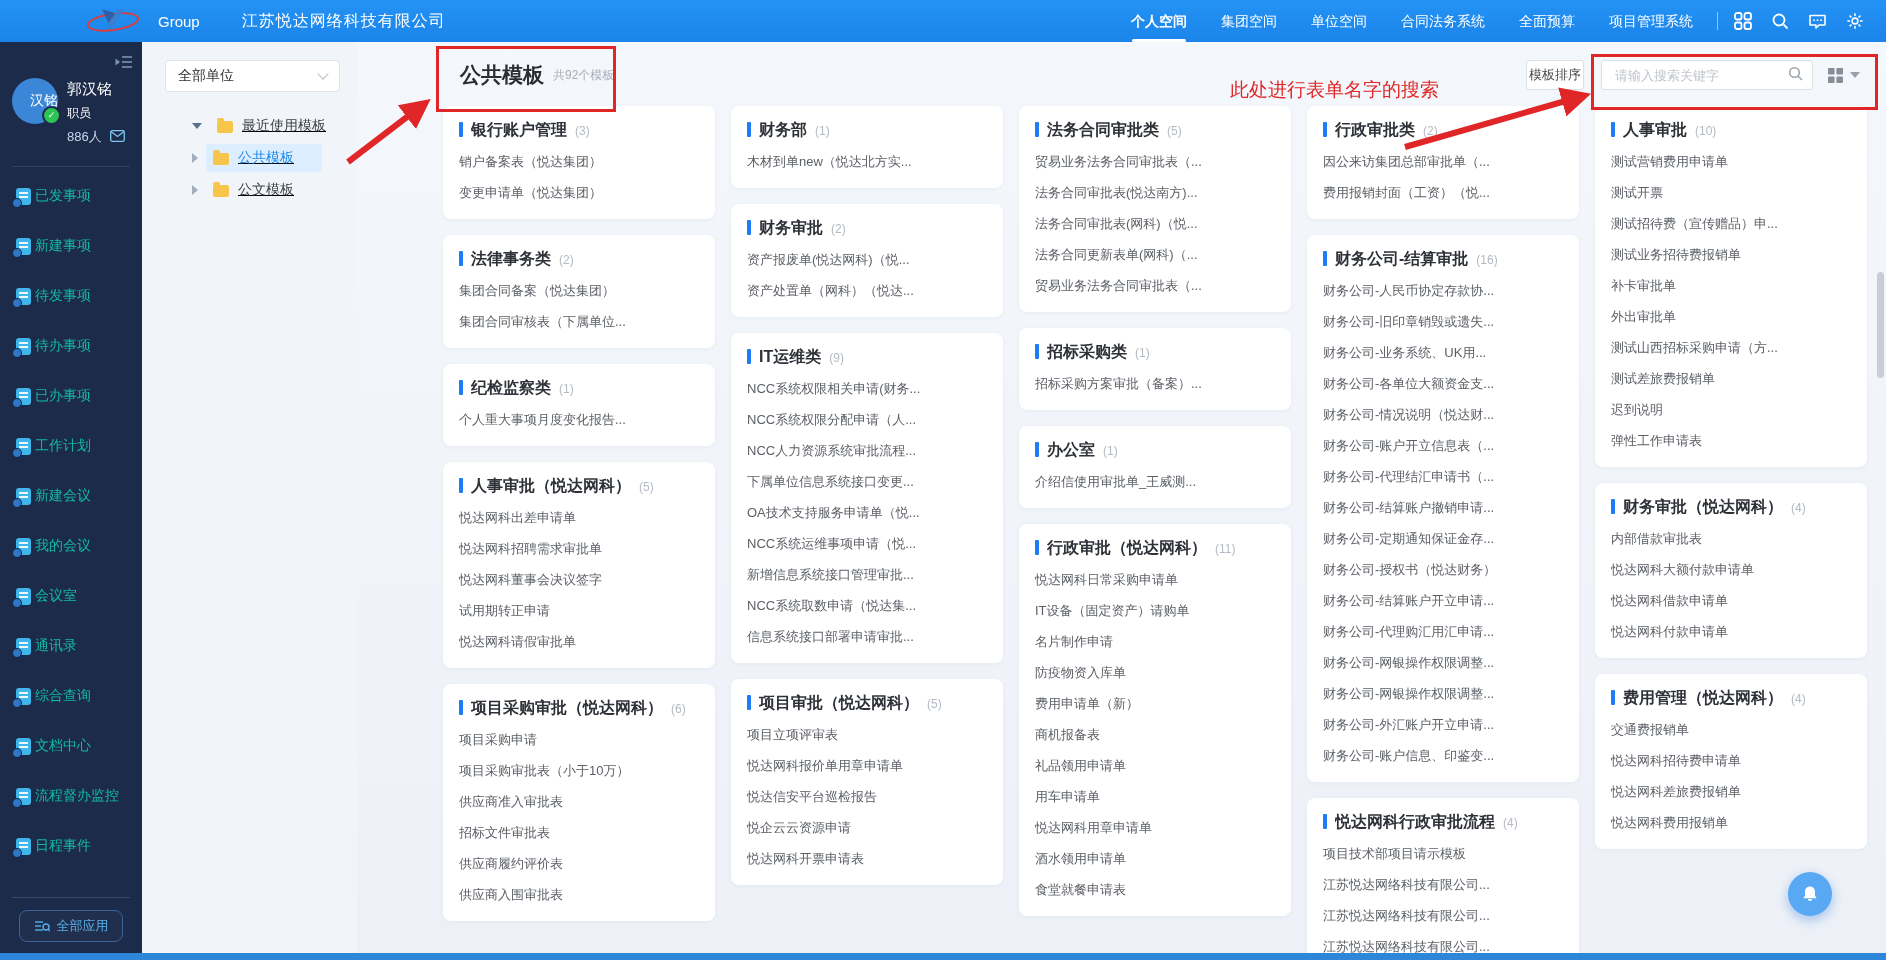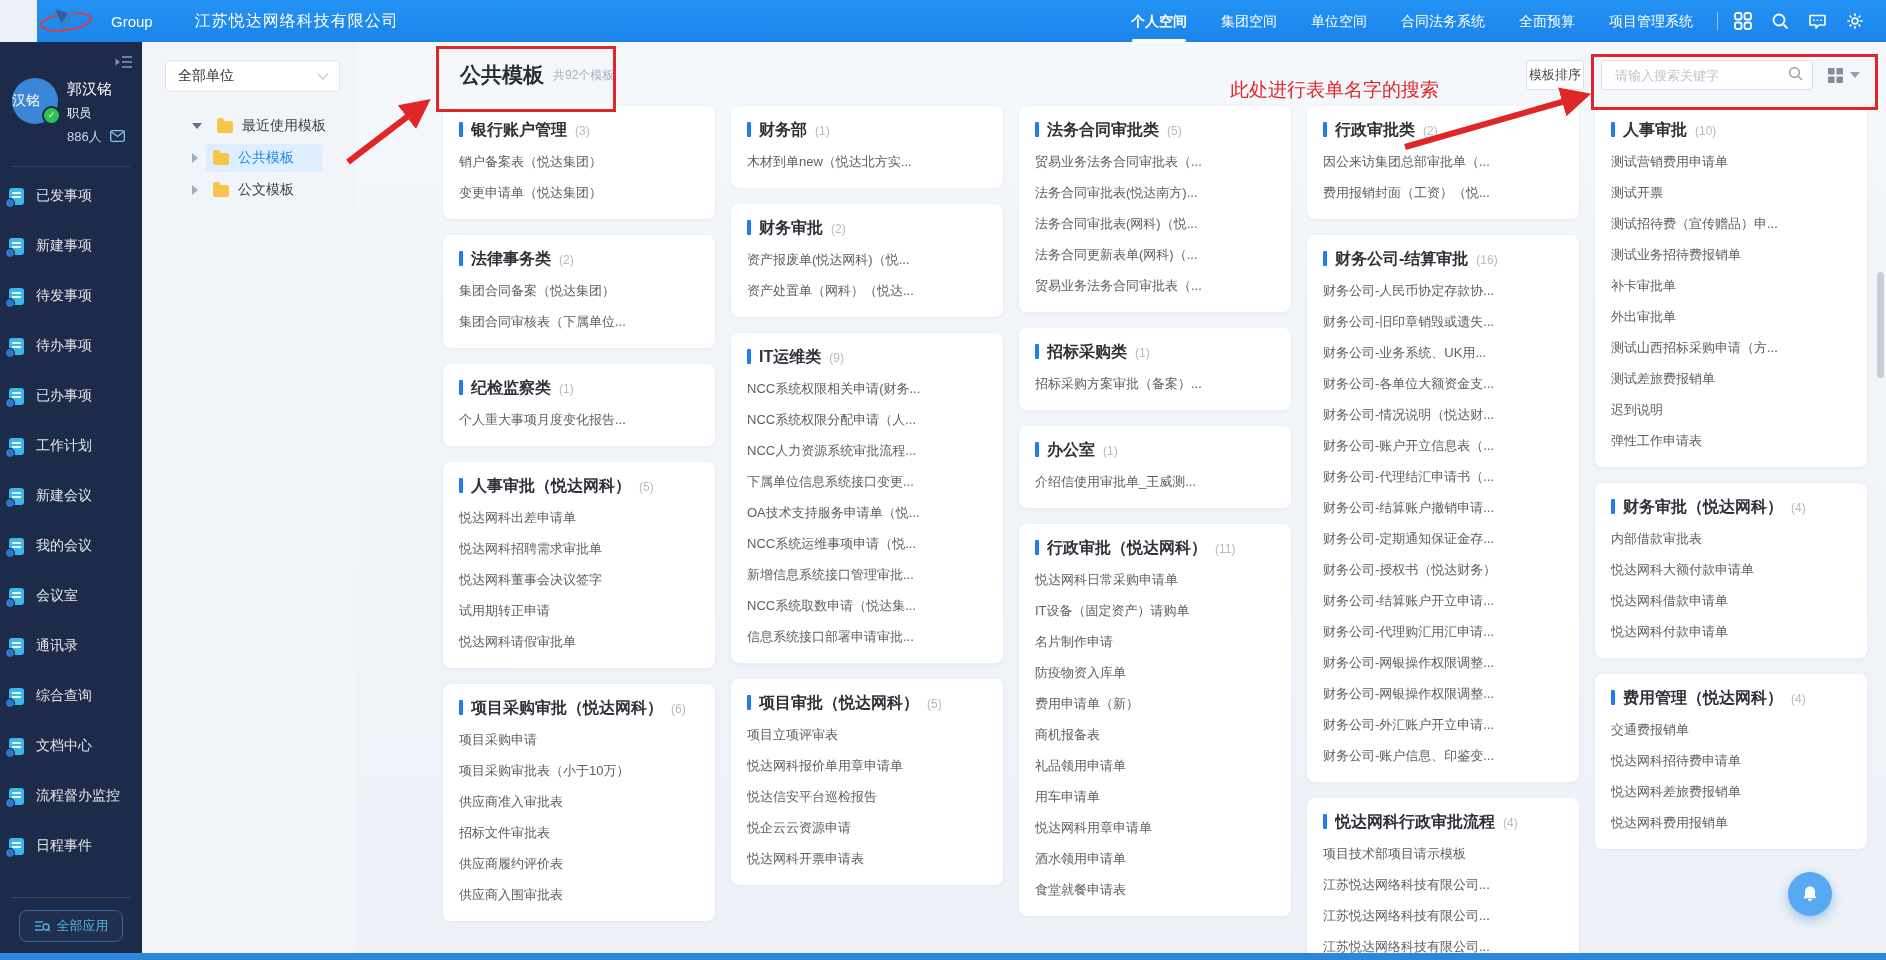--- a/index.html
+++ b/index.html
@@ -1,48 +1,48 @@
 <!DOCTYPE html>
 <html><head>
 <meta charset="utf-8">
 <style>
   html,body{margin:0;padding:0;}
   body{width:1886px;height:960px;overflow:hidden;position:relative;
        font-family:"Liberation Sans","DejaVu Sans",sans-serif;background:#edf1f7;}
   
   .topbar{position:absolute;top:0;left:0;right:0;height:42px;
           background:linear-gradient(180deg,#2492f4,#1b84ea);
-          display:flex;align-items:center;color:#fff;z-index:20;margin-left:37px;}
+          display:flex;align-items:center;padding-left:84px;color:#fff;z-index:20;}
   .logo{margin-right:16px;display:flex;align-items:center;}
   .brand{font-size:15px;margin-right:42px;}
   .company{font-size:16px;letter-spacing:1px;}
   .topnav{margin-left:auto;display:flex;gap:34px;font-size:14px;height:46px;align-items:center;}
   .topnav-item{position:relative;height:42px;line-height:42px;cursor:pointer;white-space:nowrap;}
   .topnav-item[data-active="true"]{font-weight:bold;}
   .topnav-item[data-active="true"]::after{content:"";position:absolute;left:1px;right:1px;bottom:0;
           height:3px;background:#fff;border-radius:2px;}
   .topbar-divider{width:1px;height:18px;background:rgba(255,255,255,.5);margin:0 16px 0 24px;}
   .topbar-icons{display:flex;gap:19px;margin-right:22px;align-items:center;}
   .tb-icon{display:flex;align-items:center;cursor:pointer;}
   
   .sidebar{position:absolute;top:42px;left:0;width:142px;bottom:0;background:#1c2b4a;z-index:10;}
   .collapse-btn{position:absolute;top:13px;right:9px;cursor:pointer;opacity:.85;}
   .user{display:flex;margin:36px 8px 0 12px;gap:9px;}
   .avatar{width:46px;height:46px;border-radius:50%;background:#3c86d8;color:#fff;font-size:14px;
-          display:flex;align-items:center;justify-content:flex-start;position:relative;flex:none;}
+          display:flex;align-items:center;justify-content:flex-end;position:relative;flex:none;}
   .avatar-badge{position:absolute;right:-3px;bottom:-1px;width:15px;height:15px;border-radius:50%;
           background:#2ec452;border:2px solid #1c2b4a;}
   .avatar-badge::after{content:"✓";color:#fff;font-size:9px;line-height:15px;display:block;text-align:center;}
   .user-name{font-size:15px;color:#fff;margin-top:2px;}
   .user-role{font-size:12px;color:#ffffff;margin-top:6px;}
   .user-members{font-size:13px;color:#c8d4e8;margin-top:6px;display:flex;align-items:center;gap:8px;}
   .side-divider{margin:20px 12px 0;border-top:1px solid rgba(255,255,255,.1);}
   .menu{margin-top:4px;}
-  .menu-item{display:flex;align-items:center;gap:12px;padding-left:9px;height:50px;font-size:14px;
-          color:#e5e5e5;cursor:pointer;white-space:nowrap;}
+  .menu-item{display:flex;align-items:center;gap:4px;padding-left:16px;height:50px;font-size:14px;
+          color:#14b8a6;cursor:pointer;white-space:nowrap;}
   .mi-icon{width:15px;height:17px;border-radius:3px;background:#3fb6ea;position:relative;flex:none;}
   .mi-icon::before{content:"";position:absolute;left:3px;top:4px;right:3px;height:2px;
           background:rgba(255,255,255,.9);box-shadow:0 4px 0 rgba(255,255,255,.9);}
   .mi-icon::after{content:"";position:absolute;left:-4px;bottom:-3px;width:8px;height:8px;border-radius:50%;
           background:#2e77c8;border:1px solid #16233c;}
   .all-apps-divider{position:absolute;bottom:62px;left:12px;right:12px;border-top:1px solid rgba(255,255,255,.14);}
   .all-apps{position:absolute;bottom:18px;left:19px;right:19px;height:30px;border:1px solid #3a6397;
           border-radius:8px;color:#58aee6;font-size:13px;display:flex;align-items:center;
           justify-content:center;gap:7px;cursor:pointer;background:rgba(255,255,255,.02);}
   
@@ -52,21 +52,21 @@
           box-sizing:border-box;cursor:pointer;}
   .chev{width:7px;height:7px;border-right:1.5px solid #b9bec8;border-bottom:1.5px solid #b9bec8;
           transform:rotate(45deg);margin-left:auto;margin-top:-4px;}
   .tree{margin-top:18px;}
   .tree-row{display:flex;align-items:center;height:32px;padding-left:50px;cursor:pointer;}
   .caret{width:0;height:0;flex:none;}
   .caret[data-dir="down"]{border-left:5px solid transparent;border-right:5px solid transparent;
           border-top:6px solid #5e7089;}
   .caret[data-dir="right"]{border-top:5px solid transparent;border-bottom:5px solid transparent;
           border-left:6px solid #9fadbd;}
-  .tree-sel{display:flex;align-items:center;gap:9px;padding:5px 28px 5px 7px;border-radius:3px;margin-left:8px;}
+  .tree-sel{display:flex;align-items:center;gap:9px;padding:5px 28px 5px 7px;border-radius:3px;margin-left:8px;text-decoration:underline;}
   .tree-label{font-size:14px;color:#3a3f46;white-space:nowrap;}
   .tree-row[data-selected="true"] .tree-sel{background:#dceeff;}
   .tree-row[data-selected="true"] .tree-label{color:#1e88e8;}
   .folder{width:16px;height:12px;background:#f7c54a;border-radius:2px;position:relative;flex:none;margin-top:2px;}
   .folder::before{content:"";position:absolute;top:-3px;left:0;width:7px;height:3px;background:#f7c54a;
           border-radius:2px 2px 0 0;}
   
   .main{position:absolute;top:42px;left:357px;right:0;bottom:0;
         background:linear-gradient(180deg,#f4f7fb,#edf1f7);}
   .main-header{display:flex;align-items:center;padding:18px 26px 0 103px;}

